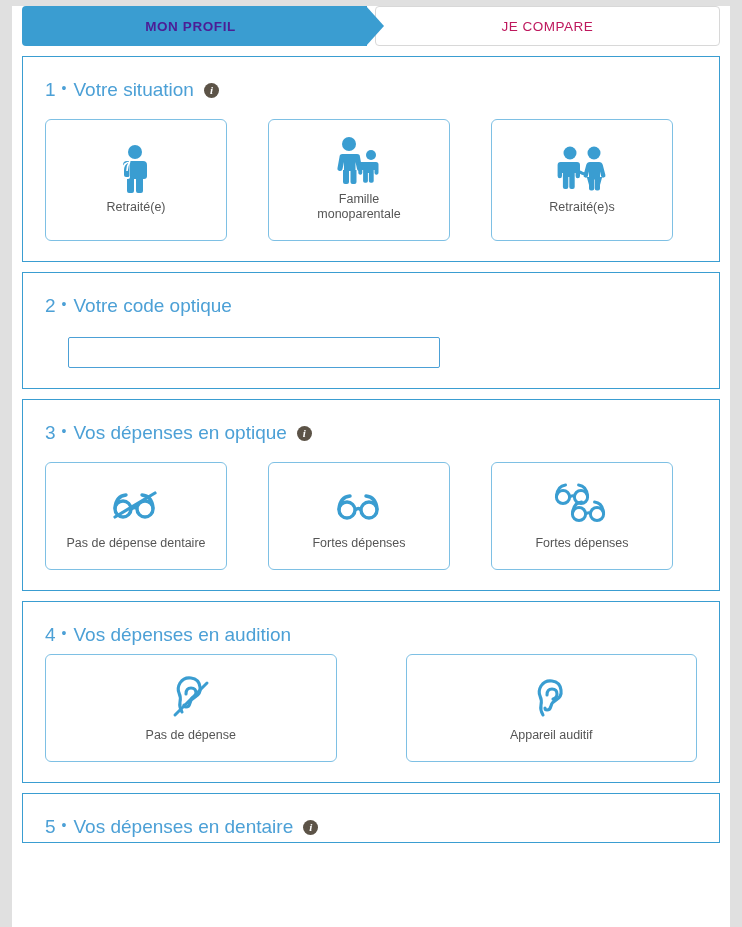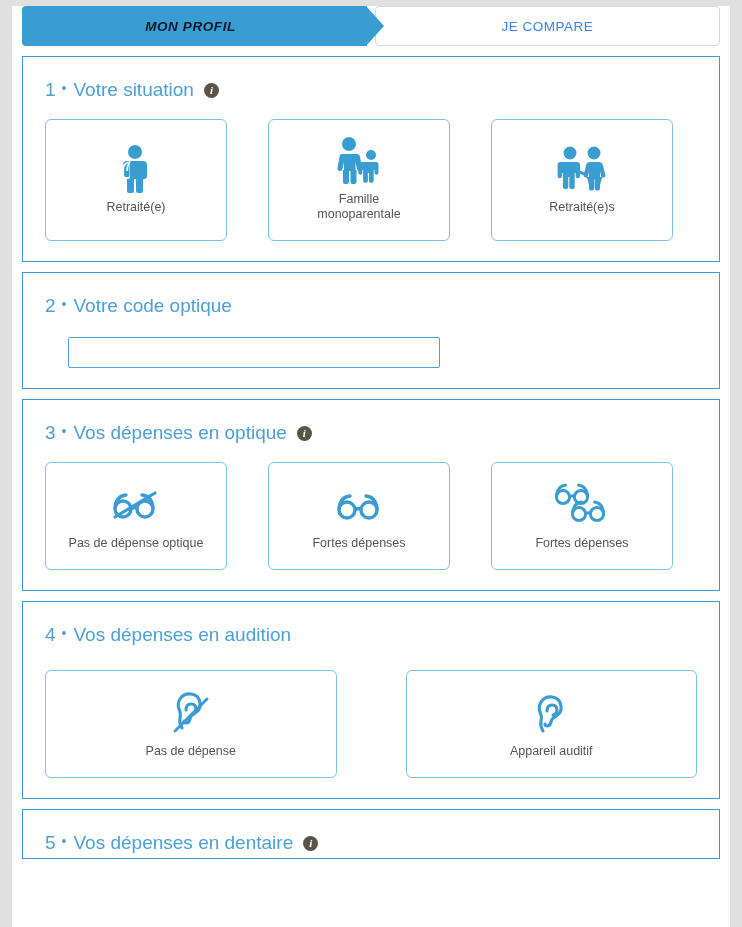--- a/index.html
+++ b/index.html
@@ -35,42 +35,41 @@
     justify-content: center;
     font-size: 13.5px;
     letter-spacing: 0.6px;
     font-weight: bold;
     cursor: pointer;
     user-select: none;
   }
   .tab-active {
     width: 345px;
     background: #3a9dd1;
-    color: #0f172a;
+    color: #4c1d95;
     border-radius: 4px 0 0 4px;
     position: relative;
     z-index: 3;
     padding-right: 8px;
-    font-style: italic;
   }
   .tab-active::after {
     content: "";
     position: absolute;
     right: -17px;
     top: 0;
     width: 0; height: 0;
     border-top: 20px solid transparent;
     border-bottom: 20px solid transparent;
     border-left: 18px solid #3a9dd1;
   }
   .tab-inactive {
     flex: 1;
     margin-left: 8px;
     background: #ffffff;
-    color: #3b82f6;
+    color: #be185d;
     border: 1px solid #d8d8d8;
     border-radius: 4px;
     font-weight: normal;
     letter-spacing: 0.5px;
     position: relative;
     z-index: 1;
   }
 
   
   .section {
@@ -107,21 +106,21 @@
   }
 
   
   .options {
     display: flex;
     margin-top: 18px;
     padding: 0 2px;
   }
   .options.three > .card { width: 182px; }
   .options.three > .card + .card { margin-left: 41px; }
-  .options.two { margin-top: 24px; gap: 39px; }
+  .options.two { margin-top: 8px; gap: 39px; }
   .options.two > .card { width: 296px; }
   .options.two > .card + .card { margin-left: 30px; }
 
   .card {
     border: 1px solid #7ec0e4;
     border-radius: 6px;
     background: #ffffff;
     height: 122px;
     display: flex;
     flex-direction: column;
@@ -256,21 +255,21 @@
         <div class="card-icon">
           <svg width="52" height="34" viewBox="0 0 52 34">
             <circle cx="13" cy="21" r="8" fill="none" stroke="#3a9dd1" stroke-width="3.4"></circle>
             <circle cx="35" cy="21" r="8" fill="none" stroke="#3a9dd1" stroke-width="3.4"></circle>
             <path d="M21 21 q5 -3 6 0" fill="none" stroke="#3a9dd1" stroke-width="3.4"></path>
             <path d="M5 20 q1 -12 11 -13" fill="none" stroke="#3a9dd1" stroke-width="3.4" stroke-linecap="round"></path>
             <path d="M43 20 q-1 -12 -11 -13" fill="none" stroke="#3a9dd1" stroke-width="3.4" stroke-linecap="round"></path>
             <path d="M5 29 L45 5" stroke="#3a9dd1" stroke-width="3.2" stroke-linecap="round"></path>
           </svg>
         </div>
-        <div class="card-label">Pas de dépense optique</div>
+        <div class="card-label">Pas de dépense dentaire</div>
       </div>
 
       <div class="card tall">
         <div class="card-icon">
           <svg width="52" height="34" viewBox="0 0 52 34">
             <circle cx="14" cy="22" r="8" fill="none" stroke="#3a9dd1" stroke-width="3.4"></circle>
             <circle cx="36" cy="22" r="8" fill="none" stroke="#3a9dd1" stroke-width="3.4"></circle>
             <path d="M22 22 q4 -3 6 0" fill="none" stroke="#3a9dd1" stroke-width="3.4"></path>
             <path d="M6 21 q1 -12 11 -13" fill="none" stroke="#3a9dd1" stroke-width="3.4" stroke-linecap="round"></path>
             <path d="M44 21 q-1 -12 -11 -13" fill="none" stroke="#3a9dd1" stroke-width="3.4" stroke-linecap="round"></path>

